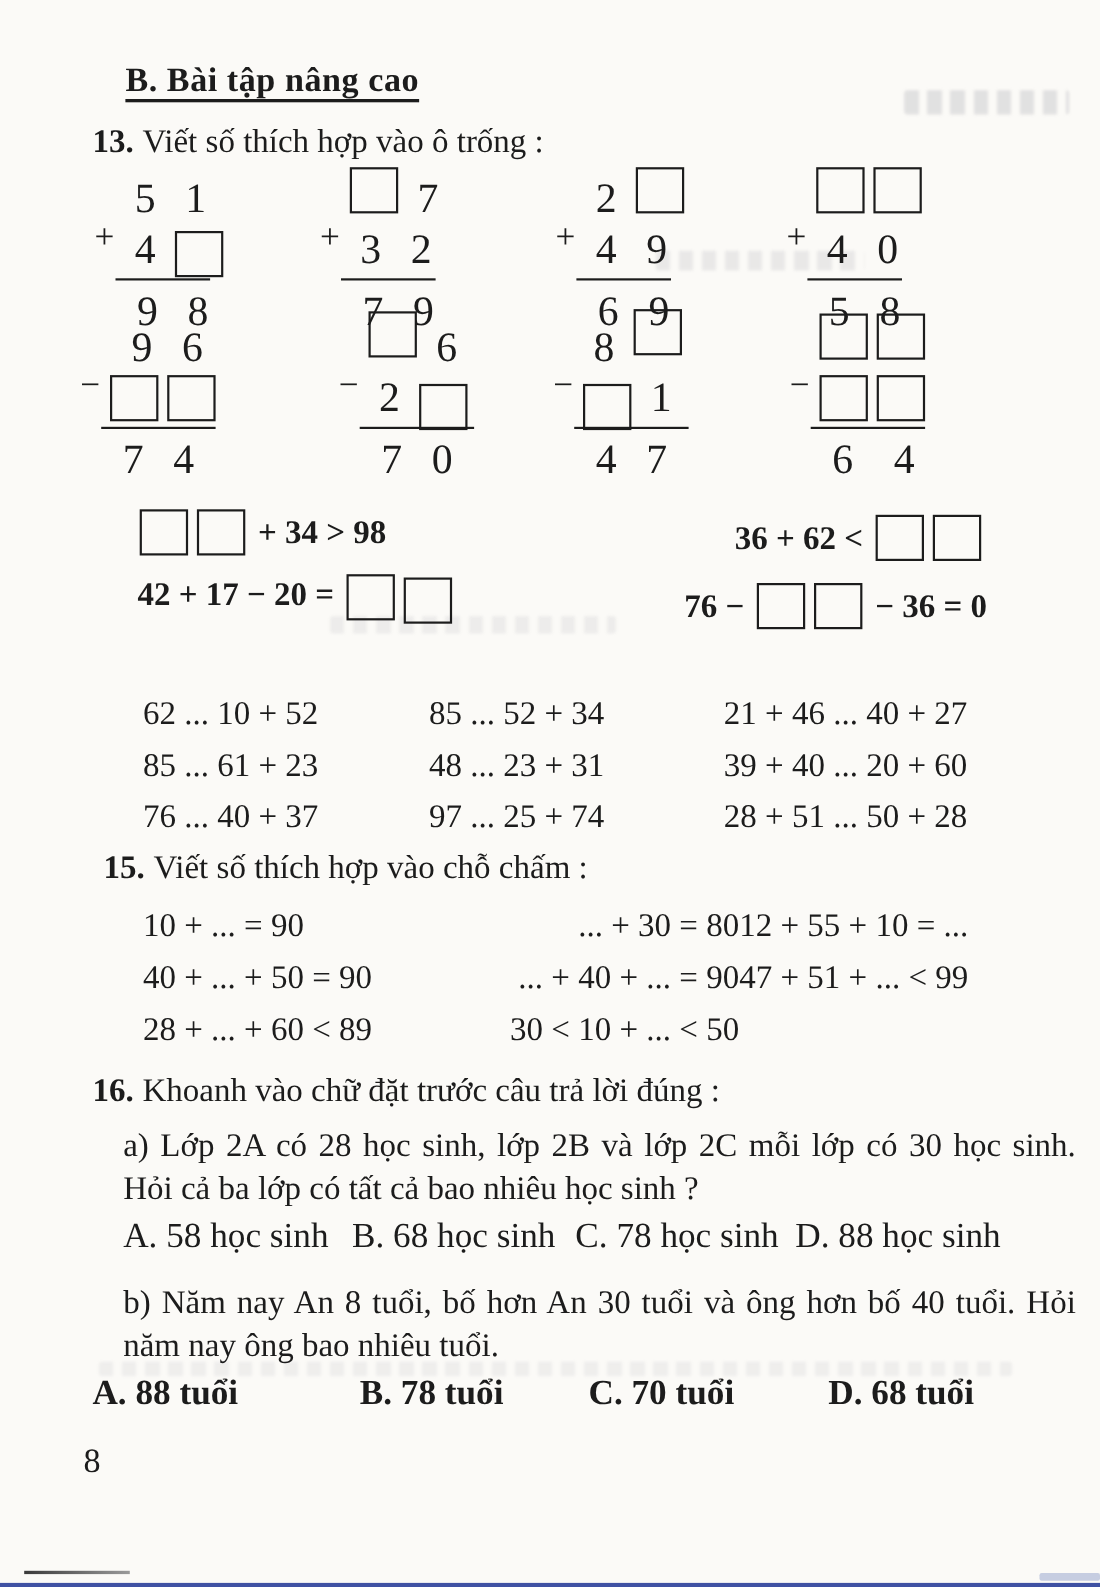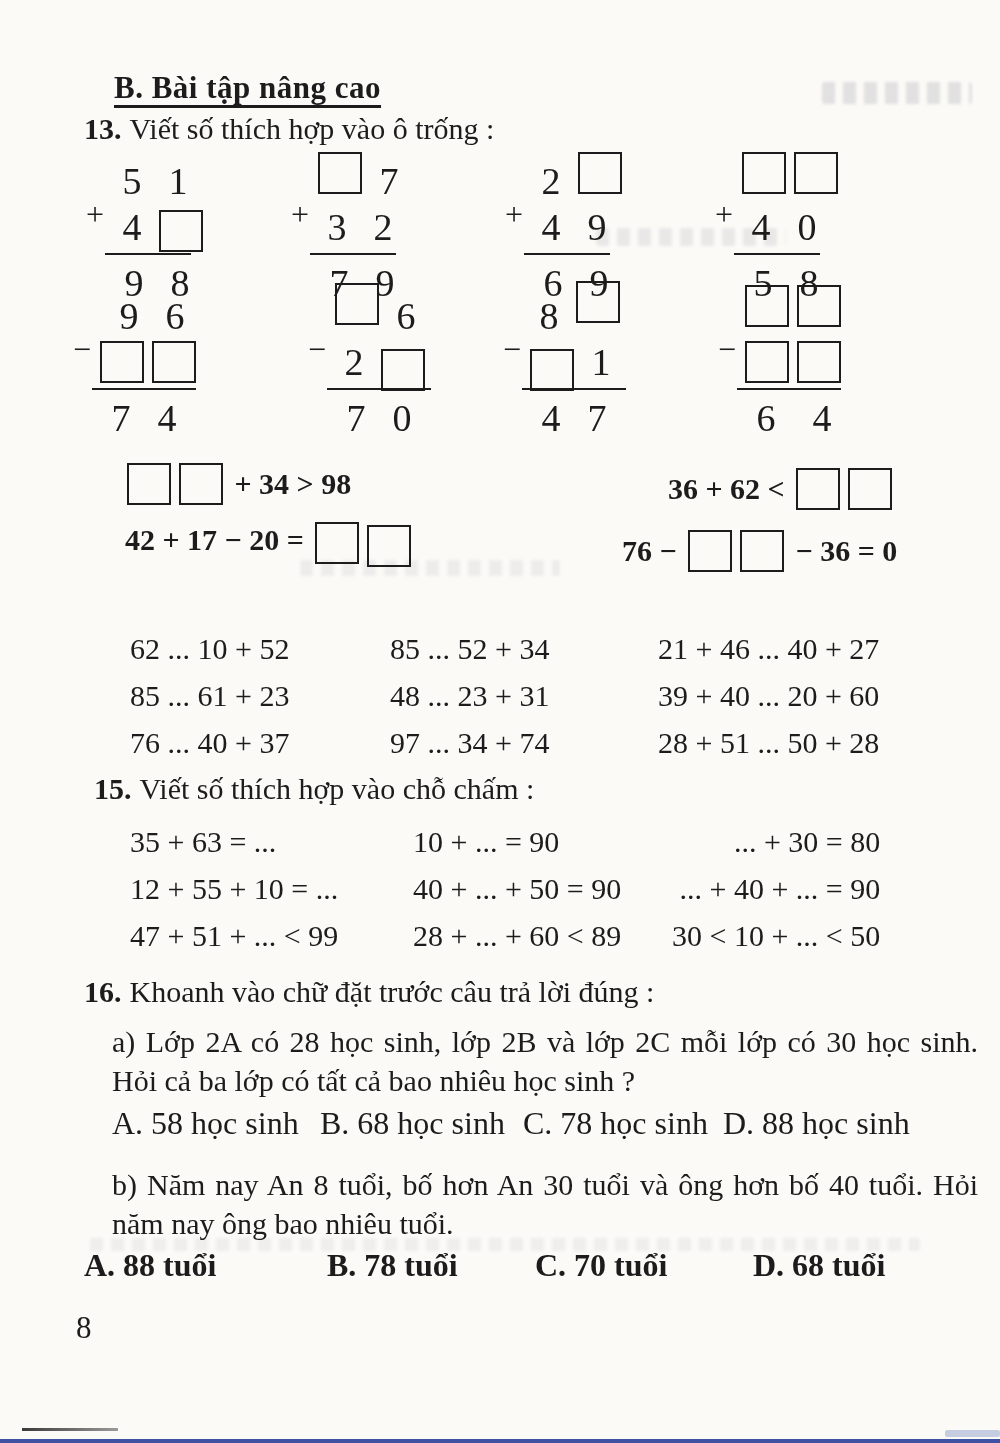--- a/index.html
+++ b/index.html
@@ -113,21 +113,21 @@
 </head>
 <body>
 
 <div class="page">
 
   <div class="abs ghost" style="left:822px;top:82px;width:150px;height:22px;"></div>
   <div class="abs ghost" style="left:596px;top:228px;width:190px;height:18px;opacity:.7;"></div>
   <div class="abs ghost" style="left:300px;top:560px;width:260px;height:16px;opacity:.55;"></div>
   <div class="abs ghost" style="left:90px;top:1238px;width:830px;height:13px;opacity:.5;"></div>
 
-  <div class="abs section-header" style="left:114px;top:70px;">B. Bài tập nâng cao</div>
+  <div class="abs section-header" style="left:114px;top:55px;">B. Bài tập nâng cao</div>
 
   <div class="abs prob-title" style="left:84px;top:112px;">
     <span class="num">13.</span><span>Viết số thích hợp vào ô trống :</span>
   </div>
 
   <div class="colprob" style="left:113px;top:158px;">
     <span class="opsign">+</span>
     <div class="prow">
       <span class="cell">5</span>
       <span class="cell">1</span>
@@ -287,30 +287,29 @@
 
 
   <div class="abs eqgrid grid14" style="left:130px;top:625px;">
     <span>62 ... 10 + 52</span>
     <span>85 ... 52 + 34</span>
     <span>21 + 46 ... 40 + 27</span>
     <span>85 ... 61 + 23</span>
     <span>48 ... 23 + 31</span>
     <span>39 + 40 ... 20 + 60</span>
     <span>76 ... 40 + 37</span>
-    <span>97 ... 34 + 74</span>
+    <span>97 ... 25 + 74</span>
     <span>28 + 51 ... 50 + 28</span>
   </div>
 
   <div class="abs prob-title" style="left:94px;top:772px;">
     <span class="num">15.</span><span>Viết số thích hợp vào chỗ chấm :</span>
   </div>
 
   <div class="abs eqgrid grid15" style="left:130px;top:818px;">
-    <span>35 + 63 = ...</span>
     <span>10 + ... = 90</span>
     <span class="c3">... + 30 = 80</span>
     <span>12 + 55 + 10 = ...</span>
     <span>40 + ... + 50 = 90</span>
     <span class="c3">... + 40 + ... = 90</span>
     <span>47 + 51 + ... &lt; 99</span>
     <span>28 + ... + 60 &lt; 89</span>
     <span class="c3">30 &lt; 10 + ... &lt; 50</span>
   </div>
 

